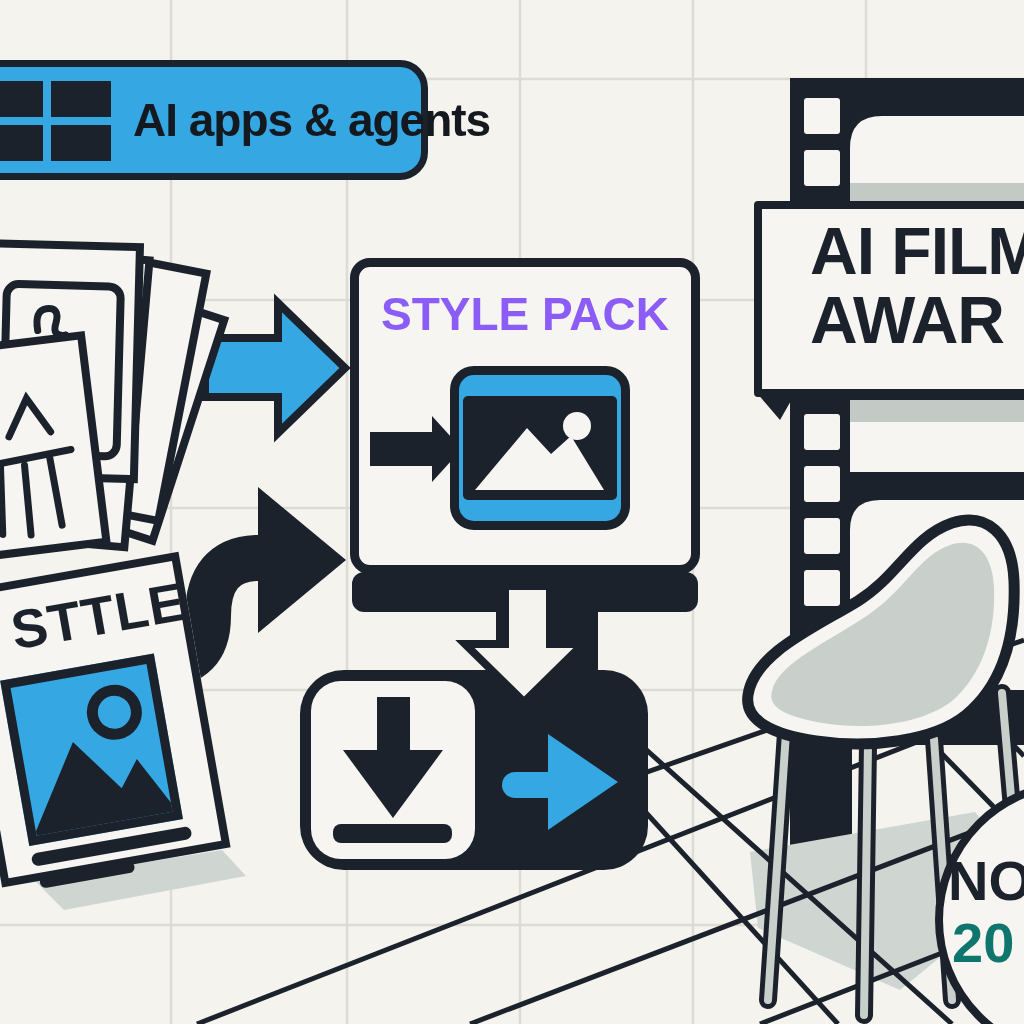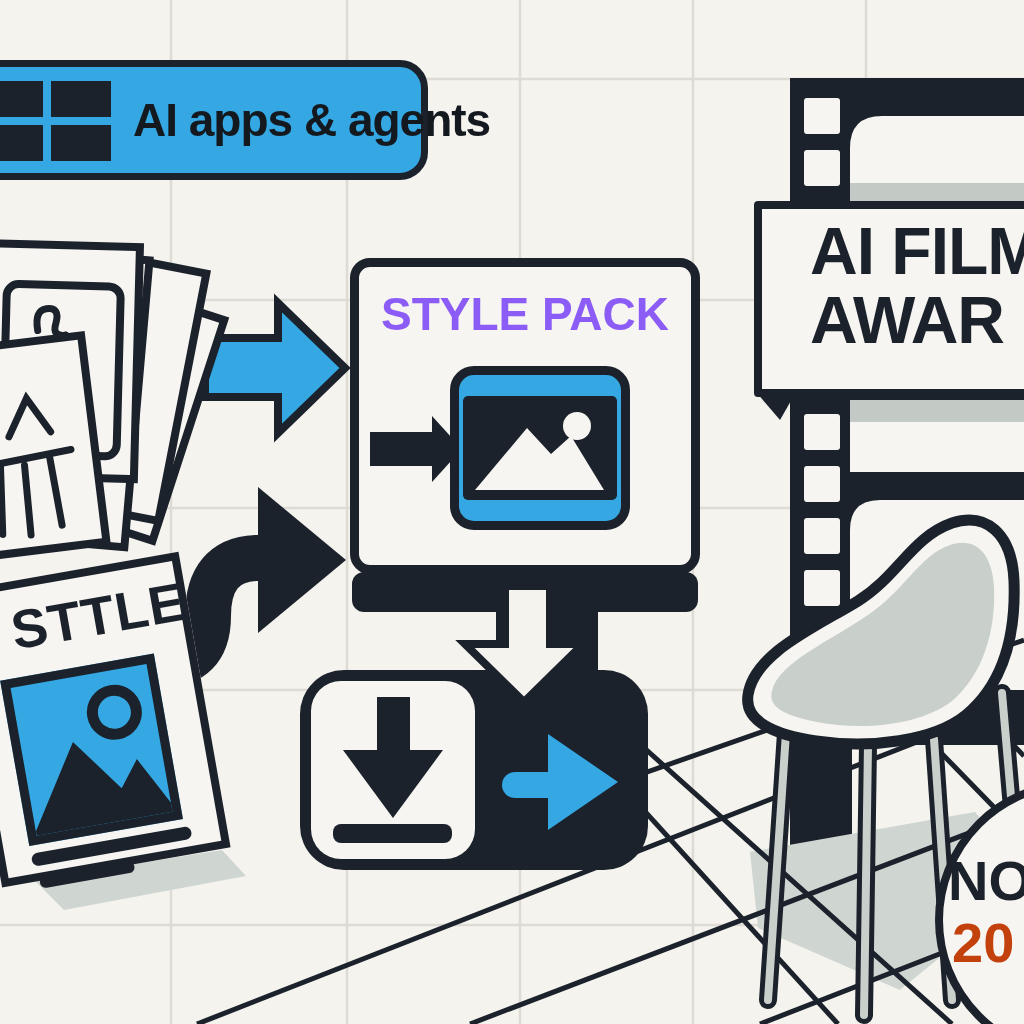--- a/index.html
+++ b/index.html
@@ -63,21 +63,21 @@
     left:754px;top:201px;width:292px;height:196px;
     background:#f7f5f1;border:8px solid #1b222b;border-radius:4px;box-sizing:border-box;
   }
   .sign-text{
     padding:8px 0 0 48px;font-size:66px;font-weight:bold;color:#1b222b;
     line-height:1.04;letter-spacing:-1px;white-space:nowrap;
   }
 
   
   .date-line1{left:948px;top:848px;font-size:56px;font-weight:bold;color:#1b222b;}
-  .date-line2{left:952px;top:910px;font-size:56px;font-weight:bold;color:#c2410c;}
+  .date-line2{left:952px;top:910px;font-size:56px;font-weight:bold;color:#0f766e;}
 </style>
 </head>
 <body>
 
 <div class="stage">
 
   <svg class="base-svg" width="1024" height="1024" viewBox="0 0 1024 1024">
 
     <g stroke="#dedbd4" stroke-width="2.5">
       <line x1="171" y1="0" x2="171" y2="1024"></line>

